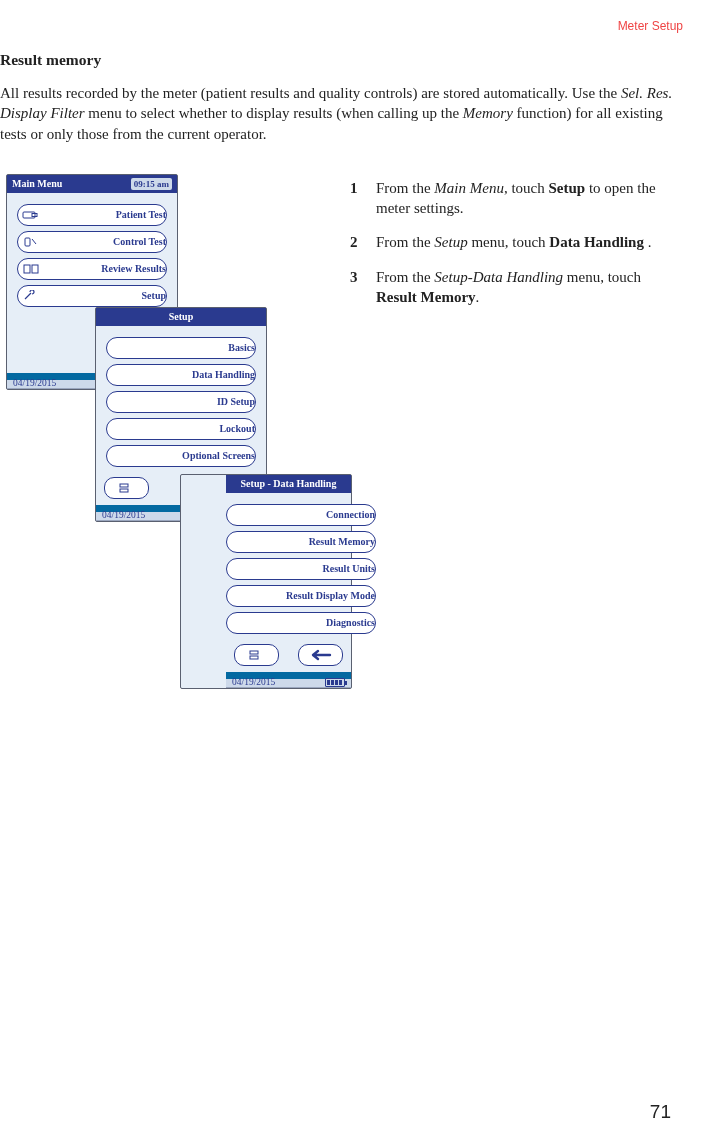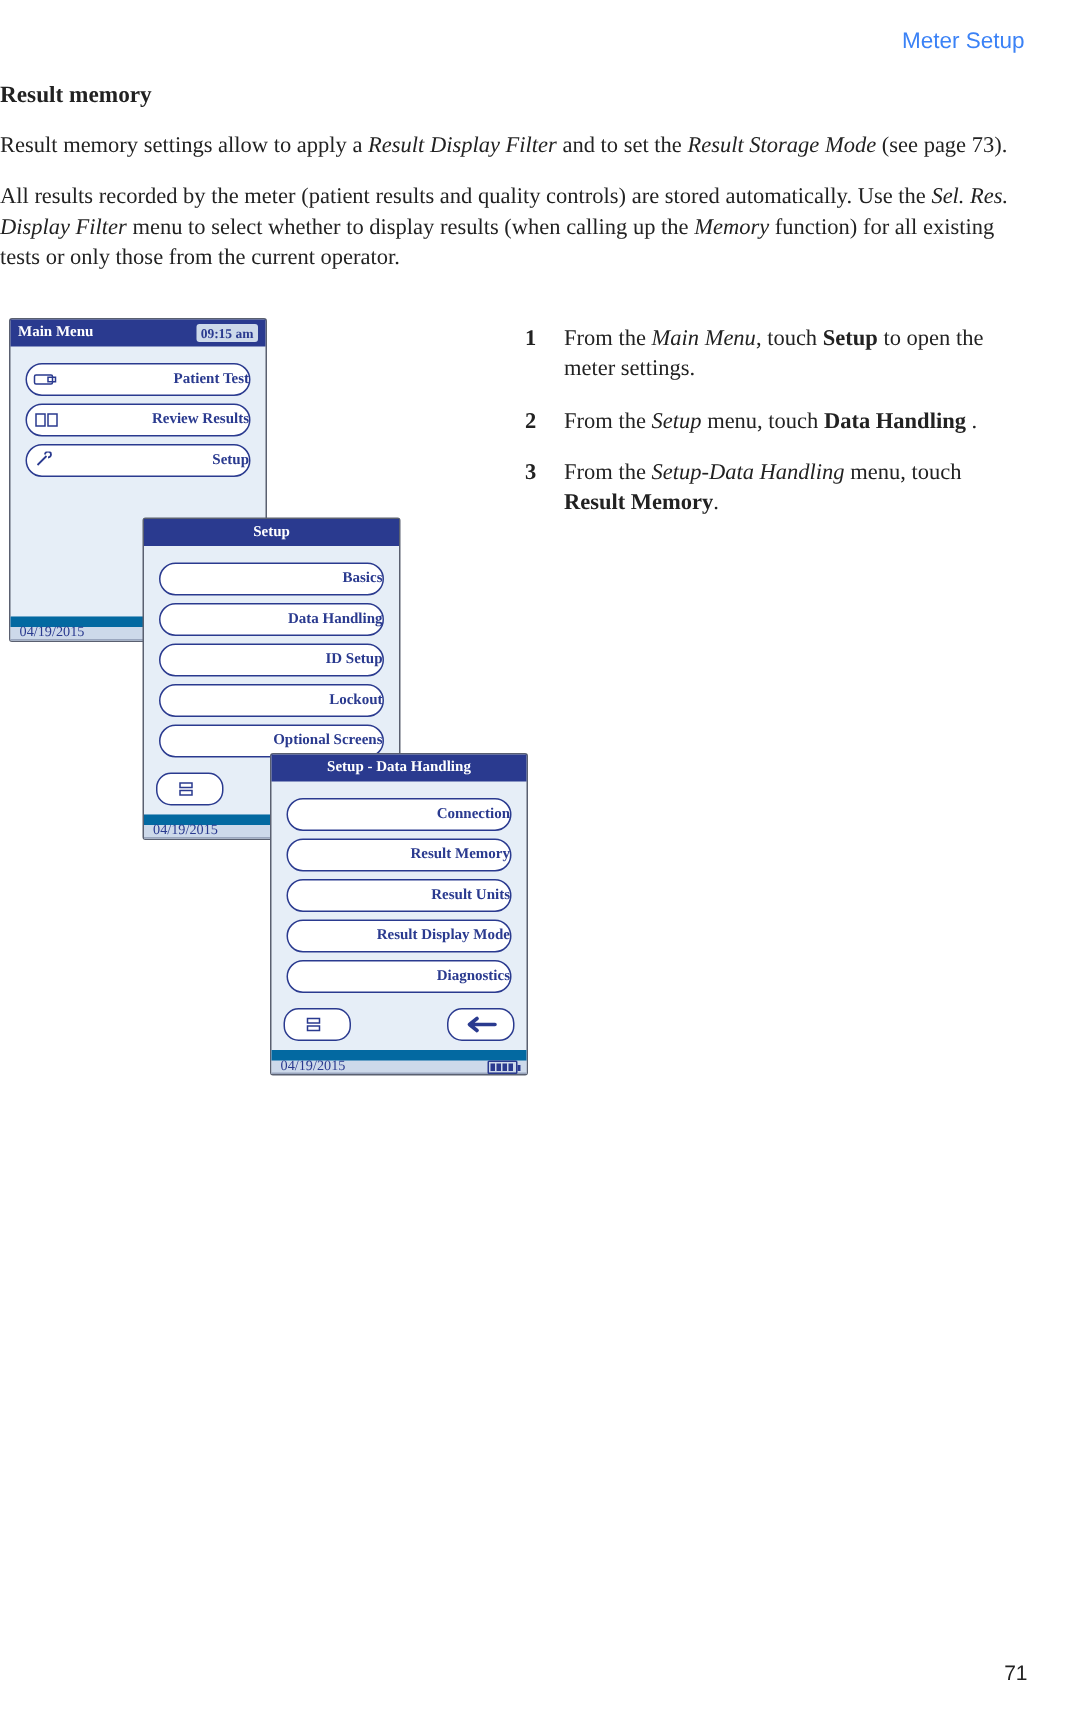--- a/index.html
+++ b/index.html
@@ -8,23 +8,23 @@
       height: 1139px;
       font-family: Arial, Helvetica, sans-serif;
       background: #fff;
       color: #222;
       position: relative;
       font-size: 15px;
       line-height: 1.35;
     }
     .page-header {
       text-align: right;
-      color: #3b82f6;
+      color: #ef4444;
       padding: 18px 28px 10px 0;
-      font-size: 15px;
+      font-size: 12px;
     }
     .content {
       padding: 6px 28px 0 0;
       font-family: Liberation Serif, serif;
     }
     .section-title {
       font-weight: bold;
       font-size: 15.5px;
       margin-bottom: 12px;
     }
@@ -54,23 +54,23 @@
       line-height: 1.35;
     }
     .step-num {
       font-weight: bold;
       min-width: 26px;
     }
     .step-body .ital { font-style: italic; }
     .step-body .strong { font-weight: bold; }
     .page-num {
       position: absolute;
-      right: 26px;
+      right: 40px;
       bottom: 14px;
-      font-size: 14px;
+      font-size: 19px;
     }
     
     .device {
       position: absolute;
       width: 172px;
       background: #e6eef7;
       border: 1px solid #5a6070;
       border-radius: 2px;
     }
     .device .titlebar {
@@ -171,33 +171,30 @@
       align-items: center;
       justify-content: center;
     }
     .arrow-svg-wrap {
       position: absolute;
       pointer-events: none;
     }
     
     #device-main { left: 6px; top: 0; z-index: 1; }
     #device-setup { left: 95px; top: 133px; z-index: 2; }
-    #device-data { left: 180px; top: 290px; z-index: 3; }
+    #device-data { left: 180px; top: 300px; z-index: 3; padding-left: 45px; }
   </style>
 </head>
 <body>
 
 <div class="page-header">Meter Setup</div>
 
 <div class="content">
   <div class="section-title">Result memory</div>
 
-  <p class="intro-para">
-    <span>Result memory settings allow to apply a </span><span class="ital">Result Display Filter</span><span> and to set the </span><span class="ital">Result Storage Mode</span><span> (see page 73).</span>
-  </p>
 
   <p class="intro-para">
     <span>All results recorded by the meter (patient results and quality controls) are stored automatically. Use the </span><span class="ital">Sel. Res. Display Filter</span><span> menu to select whether to display results (when calling up the </span><span class="ital">Memory</span><span> function) for all existing tests or only those from the current operator.</span>
   </p>
 
   <div class="two-col">
     <div class="screens-col">
 
       <div class="device" id="device-main">
         <div class="titlebar">
@@ -206,20 +203,29 @@
         </div>
         <div class="screen-body">
           <div class="menu-btn">
             <span class="mini-icon">
               <svg width="18" height="12" viewBox="0 0 18 12">
                   <rect x="1" y="3" width="12" height="6" rx="1" fill="none" stroke="#2a3a8f" stroke-width="1"></rect>
                   <rect x="10" y="4.5" width="5" height="3" fill="none" stroke="#2a3a8f" stroke-width="1"></rect>
                 </svg>
             </span>
             <span>Patient Test</span>
+          </div>
+          <div class="menu-btn">
+            <span class="mini-icon">
+              <svg width="18" height="12" viewBox="0 0 18 12">
+                  <rect x="3" y="2" width="5" height="8" rx="1" fill="none" stroke="#2a3a8f" stroke-width="1"></rect>
+                  <line x1="10" y1="3" x2="14" y2="8" stroke="#2a3a8f" stroke-width="1"></line>
+                </svg>
+            </span>
+            <span>Control Test</span>
           </div>
           <div class="menu-btn">
             <span class="mini-icon">
               <svg width="18" height="12" viewBox="0 0 18 12">
                   <rect x="2" y="2" width="6" height="8" fill="none" stroke="#2a3a8f" stroke-width="1"></rect>
                   <rect x="10" y="2" width="6" height="8" fill="none" stroke="#2a3a8f" stroke-width="1"></rect>
                 </svg>
             </span>
             <span>Review Results</span>
           </div>

